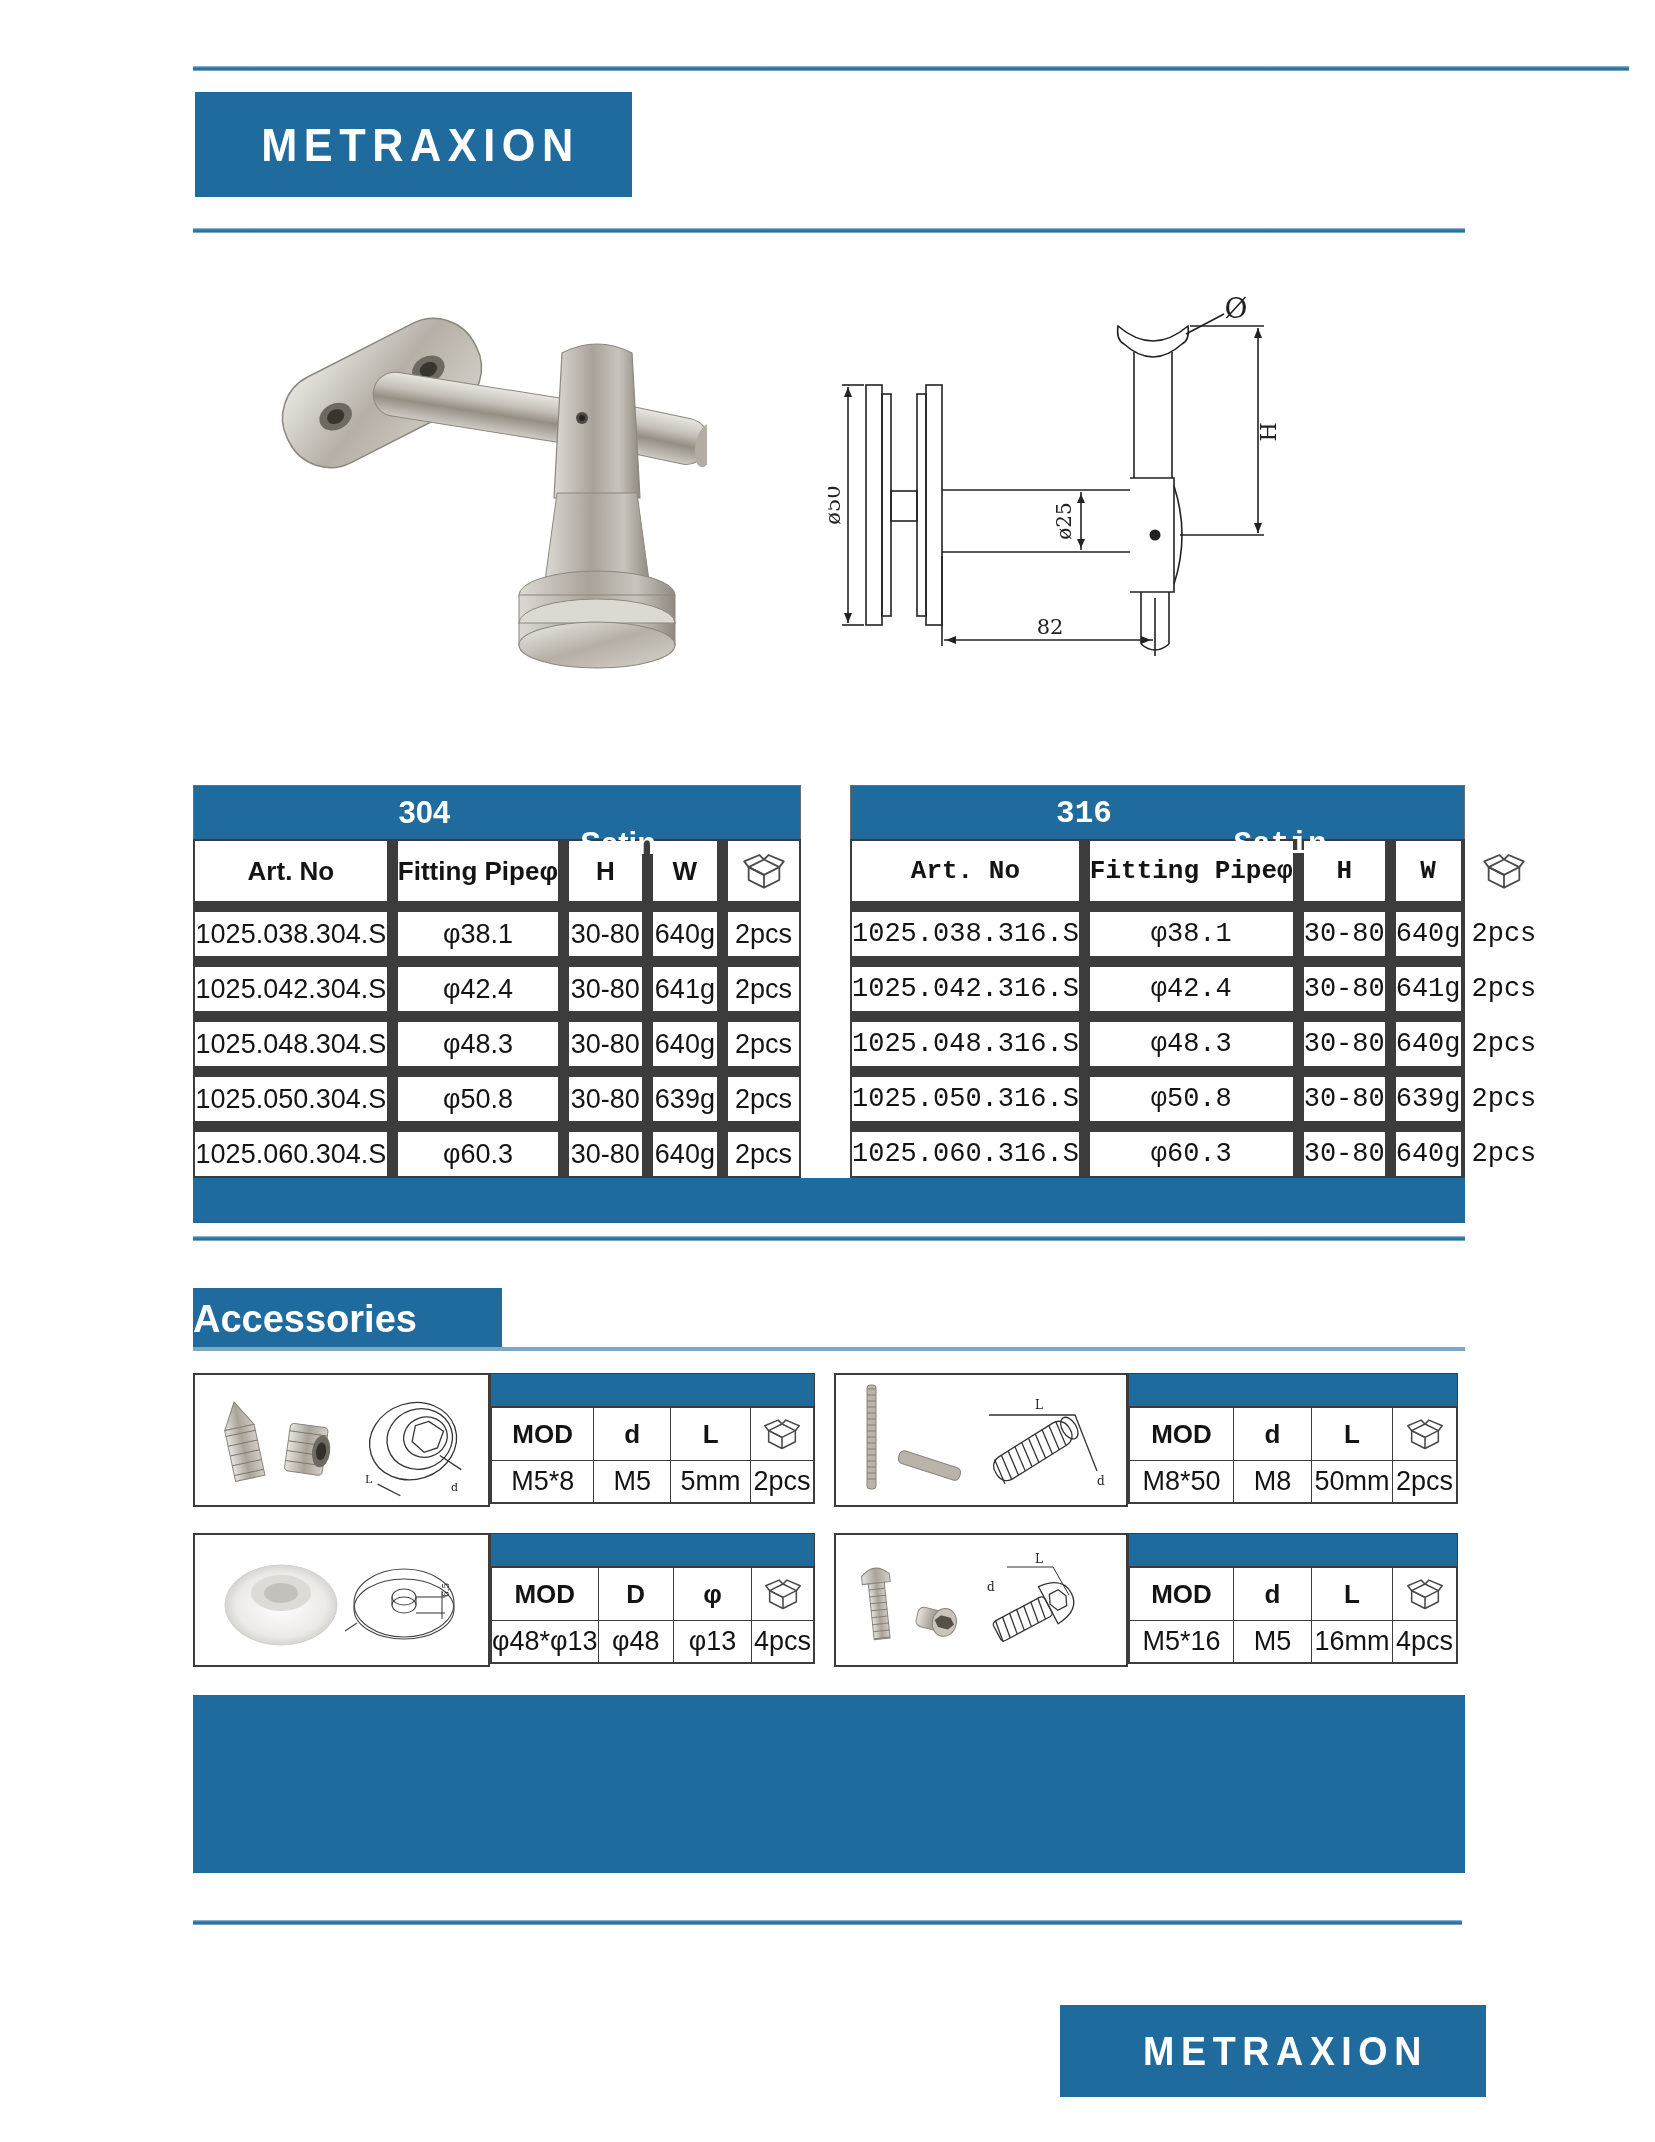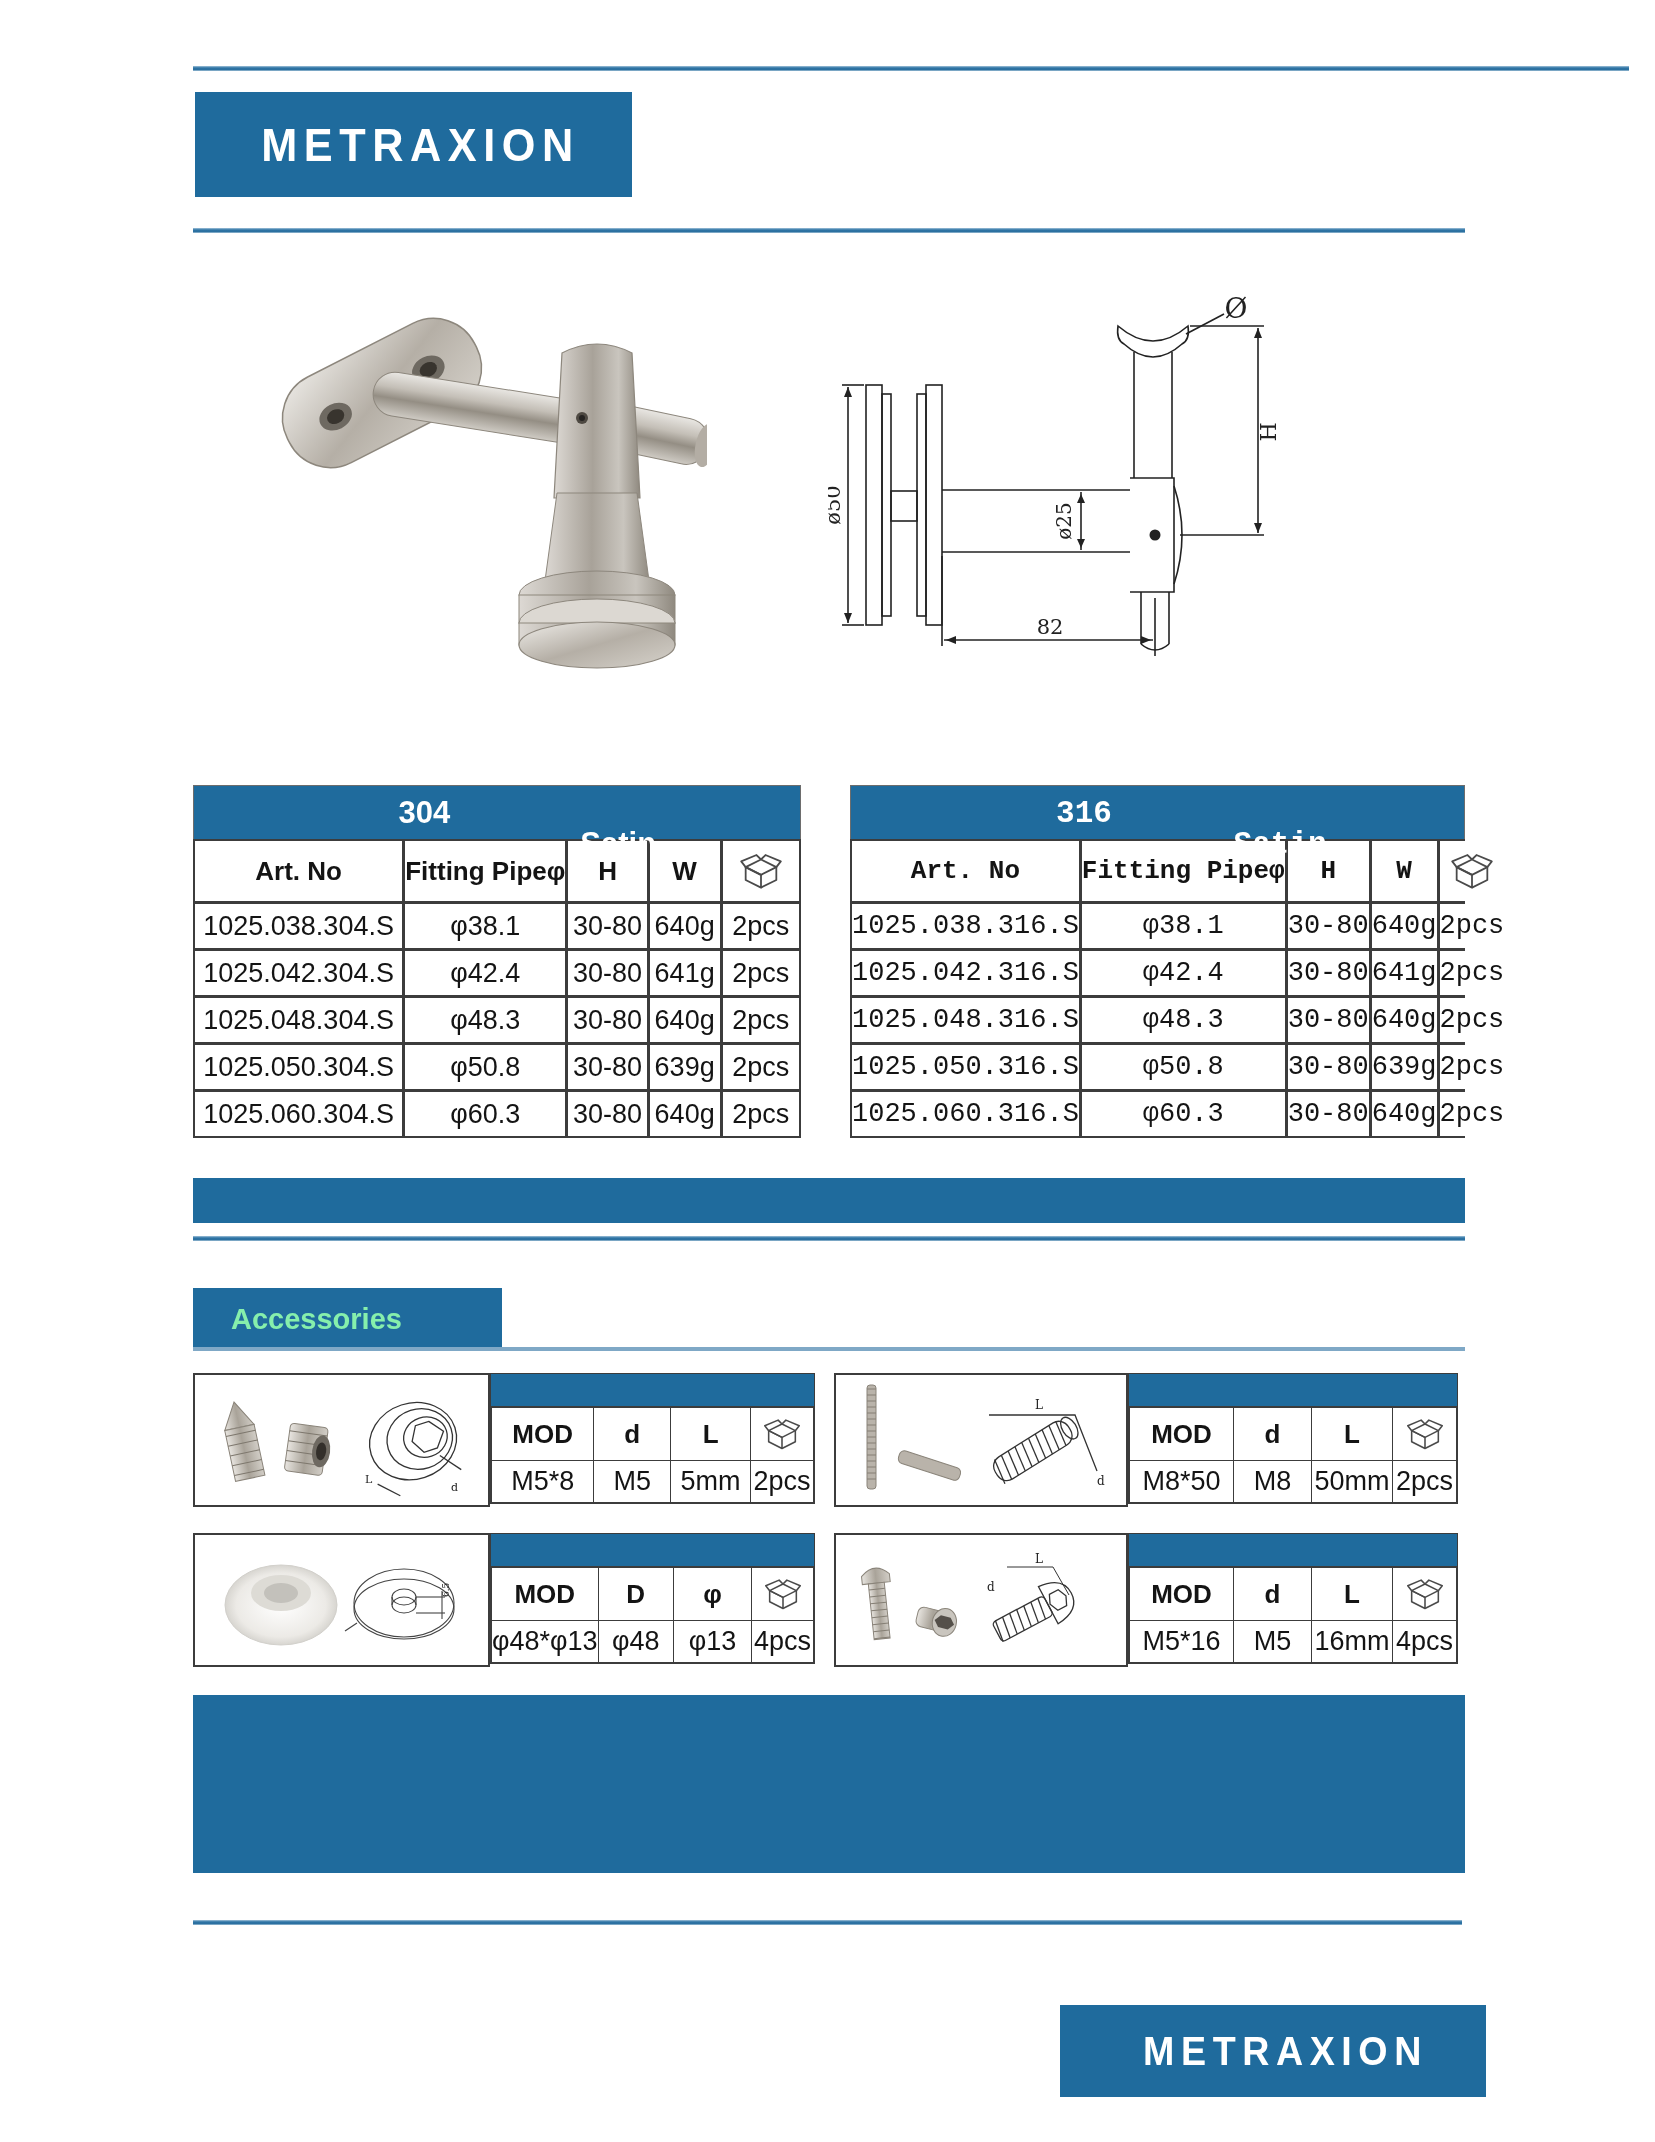--- a/index.html
+++ b/index.html
@@ -13,29 +13,29 @@
   .logo-box{background:#1f6b9d;display:flex;align-items:center;justify-content:center;padding-left:25px;}
   .logo-text{color:#fff;font-weight:bold;font-size:46px;letter-spacing:7px;
              transform:scaleX(.94);white-space:nowrap;}
   .logo-accent{background:#1f6b9d;}
   
   .ptable{position:absolute;}
   .pt-title{background:#1f6b9d;height:54px;position:relative;border:1px solid #6d6d6d;border-bottom:0;box-sizing:border-box;}
   .pt-title span{position:absolute;top:50%;transform:translate(-50%,-50%);color:#fff;font-size:31px;font-weight:bold;}
   .pt-grade{left:38%;}
   .pt-finish{left:70%;margin-top:31px;}
-  .pt-grid{display:grid;gap:3px;background:#3c3c3c;border:2px solid #3c3c3c;}
+  .pt-grid{display:grid;gap:11px;background:#3c3c3c;border:2px solid #3c3c3c;}
   .cell{background:#fff;display:flex;align-items:center;justify-content:center;
         font-size:27px;color:#141414;white-space:nowrap;}
   .cell.hdr{font-weight:600;font-size:26px;}
   
   .band{background:#1f6b9d;}
   
   .acc-title-box{background:#1f6b9d;display:flex;align-items:center;}
-  .acc-title-box span{color:#86efac;font-size:29px;font-weight:600;padding-left:38px;}
+  .acc-title-box span{color:#ffffff;font-size:38px;font-weight:600;}
   .acc-block{position:absolute;height:134px;}
   .acc-pic{position:absolute;top:0;bottom:0;background:#fff;border:2px solid #3c3c3c;
            display:flex;align-items:center;justify-content:center;box-sizing:border-box;}
   .acc-table{position:absolute;top:0;}
   .acc-strip{background:#1f6b9d;height:33px;border:1px solid #3c3c3c;border-bottom:0;box-sizing:border-box;}
   .acc-grid{display:grid;gap:1px;background:#3c3c3c;border:2px solid #3c3c3c;}
   svg text{font-family:"DejaVu Serif","Liberation Serif",serif;fill:#222;}
 </style>
 </head>
 <body>

